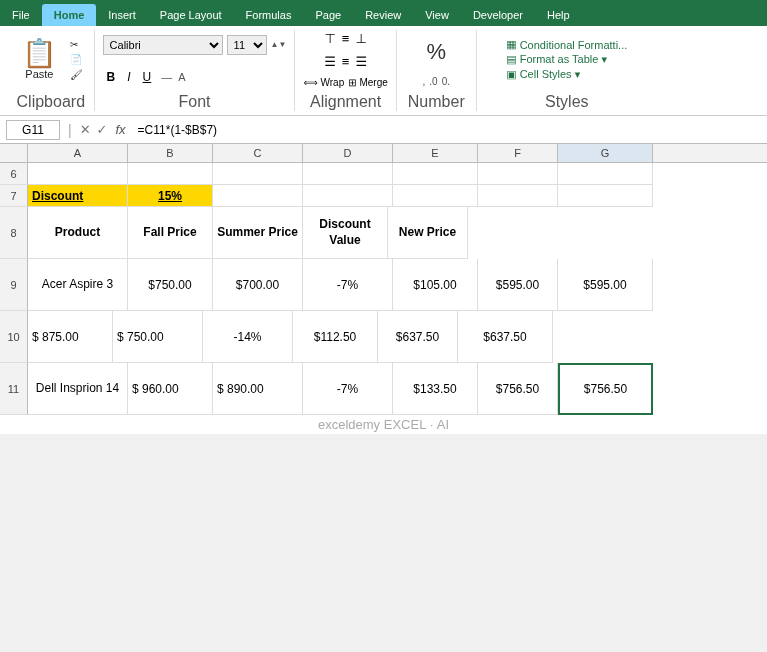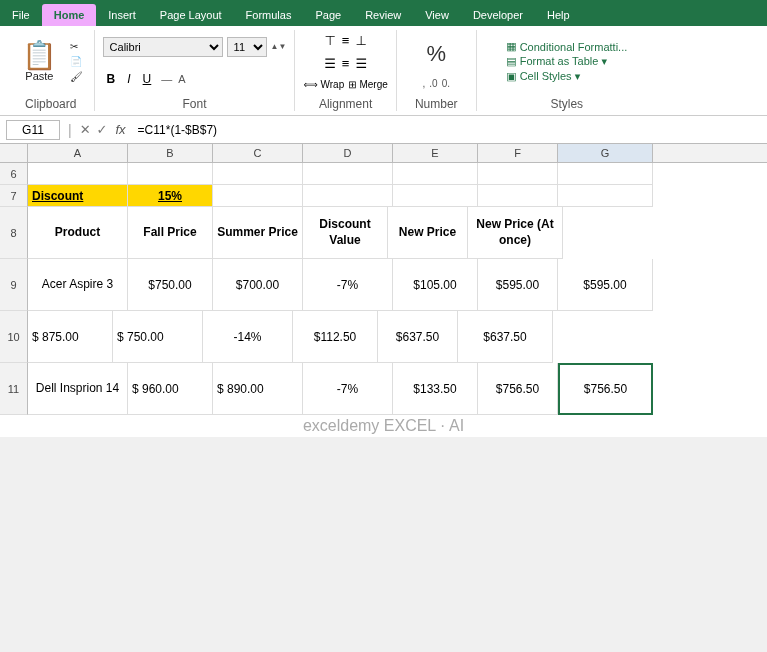--- a/index.html
+++ b/index.html
@@ -8,40 +8,40 @@
     
     .ribbon { background: #217346; width: 767px; }
     .ribbon-tabs { display: flex; background: #217346; padding-top: 4px; }
     .ribbon-tab {
       padding: 5px 12px;
       color: white;
       font-size: 11px;
       cursor: pointer;
       border-radius: 3px 3px 0 0;
     }
-    .ribbon-tab.active { background: #f0abfc; color: #217346; font-weight: bold; }
+    .ribbon-tab.active { background: #7dd3fc; color: #217346; font-weight: bold; }
     .ribbon-body {
       background: white;
       border-bottom: 1px solid #ccc;
       padding: 4px 8px;
       display: flex;
       align-items: stretch;
       height: 90px;
     }
     .ribbon-group {
       display: flex;
       flex-direction: column;
       align-items: center;
       padding: 0 8px;
       border-right: 1px solid #ddd;
       min-width: 60px;
     }
     .ribbon-group:last-child { border-right: none; }
     .ribbon-group-label {
-      font-size: 12px;
+      font-size: 16px;
       color: #555;
       margin-top: auto;
       padding-top: 4px;
     }
     .ribbon-group-content {
       display: flex;
       align-items: center;
       gap: 4px;
       flex: 1;
     }
@@ -217,21 +217,21 @@
     .col-d { width: 90px; min-width: 90px; }
     .col-e { width: 85px; min-width: 85px; }
     .col-f { width: 80px; min-width: 80px; }
     .col-g { width: 95px; min-width: 95px; }
 
     .row-h { height: 22px; }
     .row-tall { height: 52px; }
 
     .watermark {
       text-align: center;
-      font-size: 16px;
+      font-size: 13px;
       color: #aaa;
       padding: 2px;
       background: white;
     }
     .dropdown-arrow { font-size: 8px; color: #555; }
 
     .percent-btn {
       width: 40px;
       height: 40px;
       display: flex;
@@ -400,21 +400,20 @@
     <div class="cell col-g"></div>
   </div>
 
   <div class="sheet-row row-tall">
     <div class="row-num">8</div>
     <div class="cell col-a header-cell wrap">Product</div>
     <div class="cell col-b header-cell wrap">Fall Price</div>
     <div class="cell col-c header-cell wrap">Summer Price</div>
     <div class="cell col-e header-cell wrap">Discount Value</div>
     <div class="cell col-f header-cell wrap">New Price</div>
-    <div class="cell col-g header-cell wrap">New Price (At once)</div>
   </div>
 
   <div class="sheet-row row-tall">
     <div class="row-num">9</div>
     <div class="cell col-a center wrap">Acer Aspire 3</div>
     <div class="cell col-b center">$750.00</div>
     <div class="cell col-c center">$700.00</div>
     <div class="cell col-d center">-7%</div>
     <div class="cell col-e center">$105.00</div>
     <div class="cell col-f center">$595.00</div>

